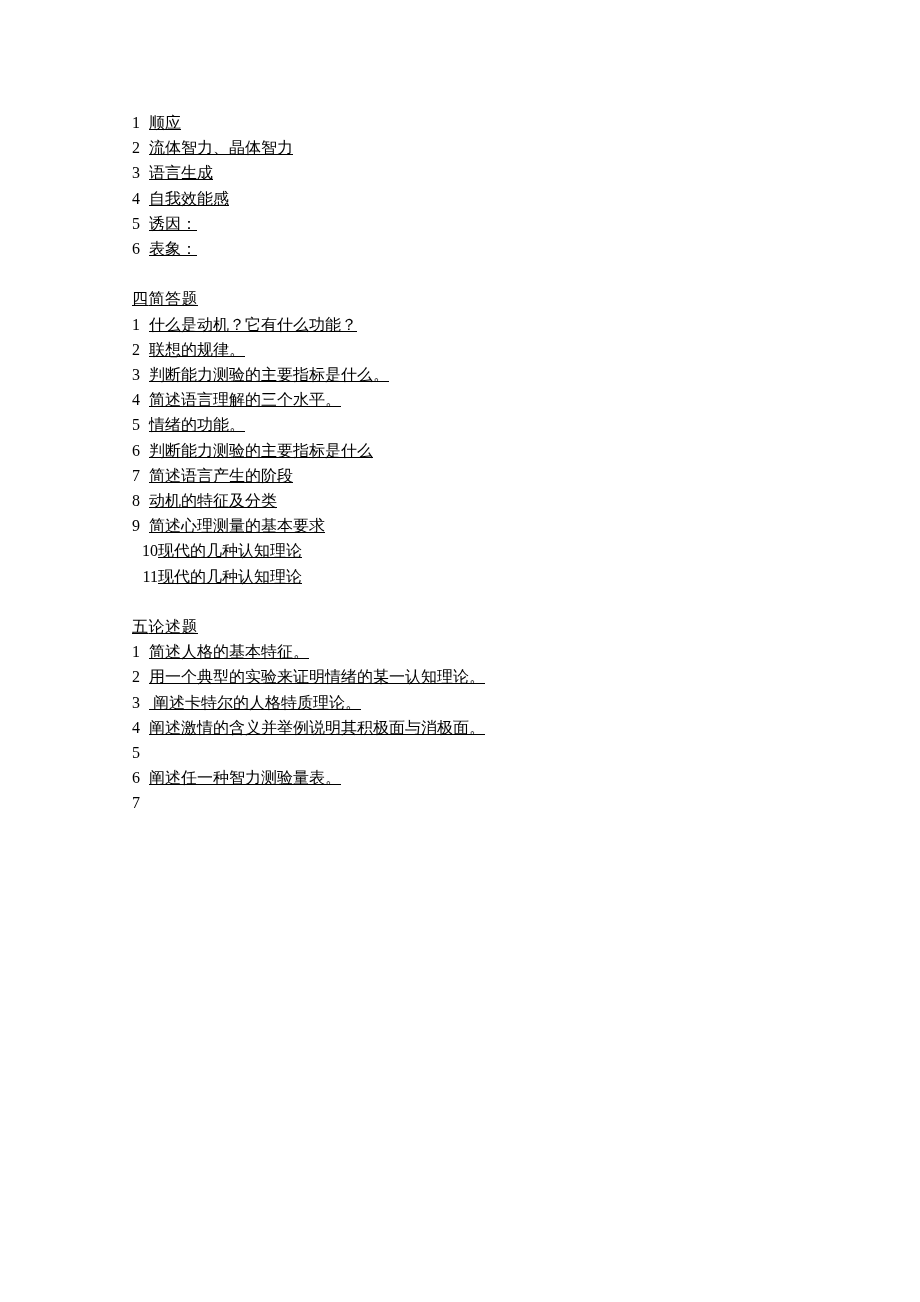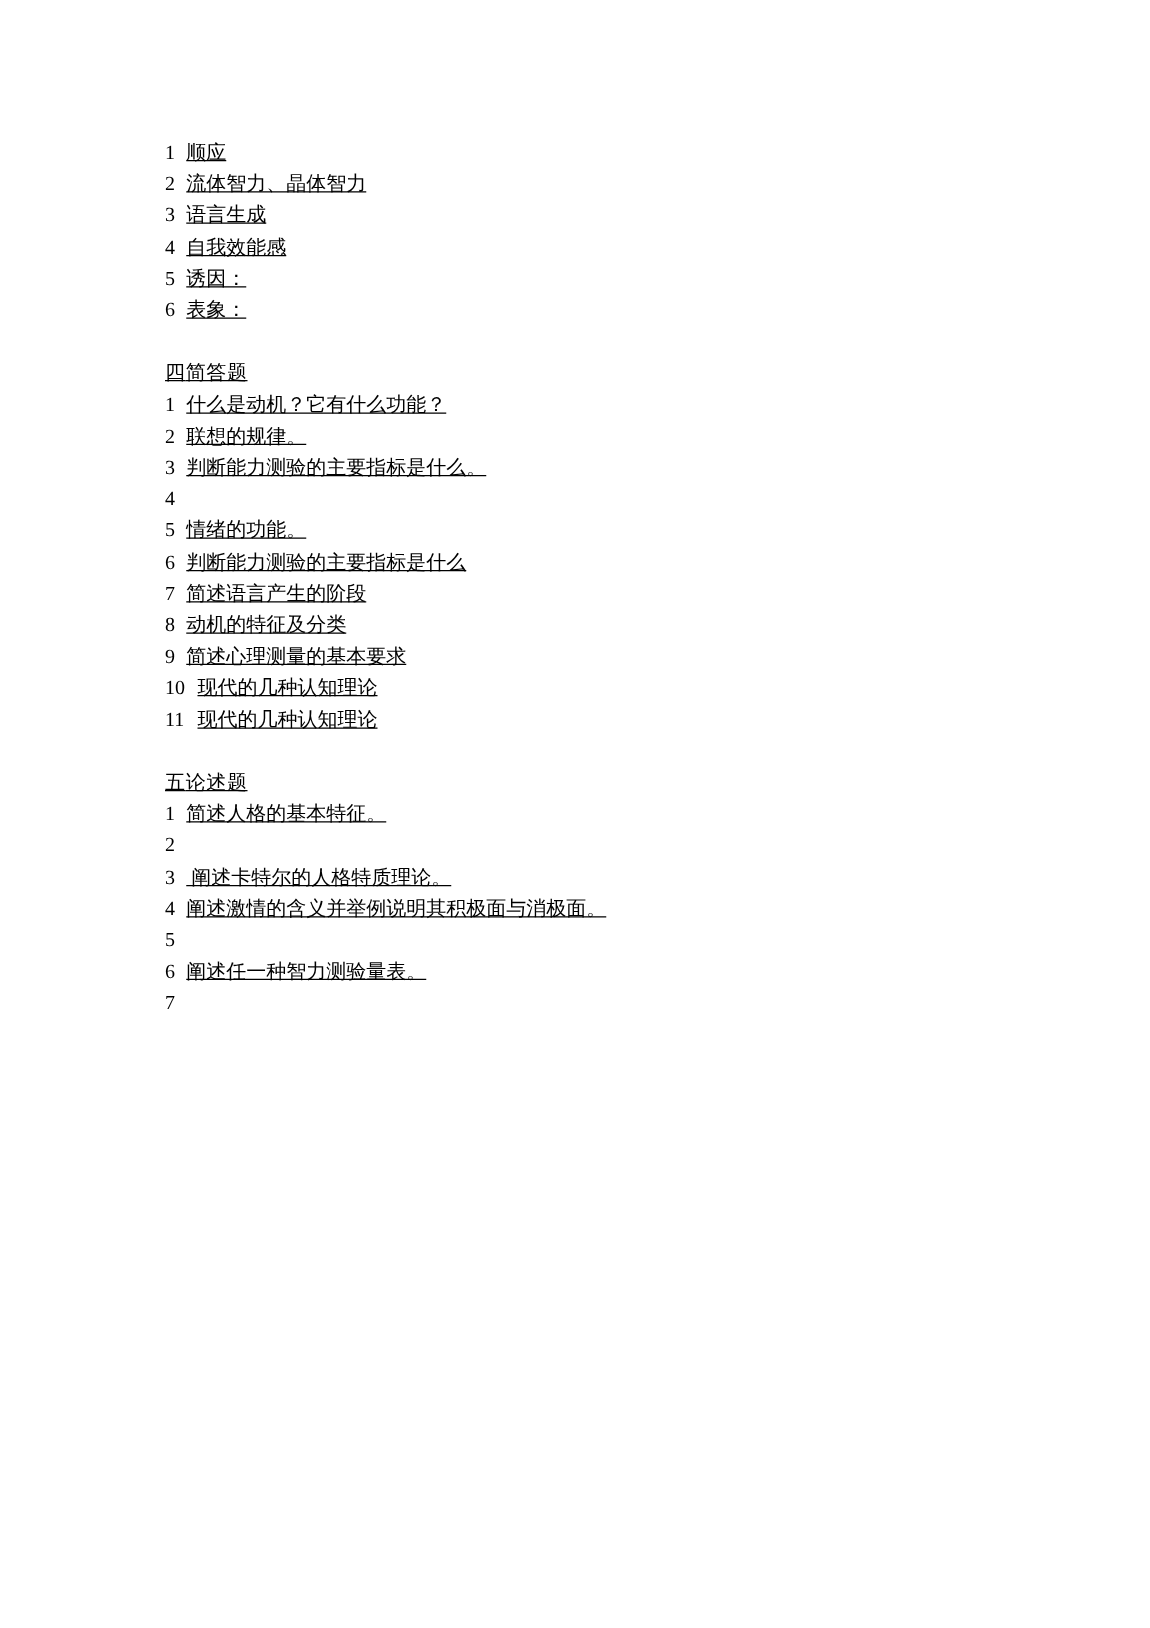--- a/index.html
+++ b/index.html
@@ -29,21 +29,21 @@
       text-decoration: underline;
     }
     .spacer {
       height: 25.2px;
     }
     .section-header .num,
     .section-header .txt {
       letter-spacing: 0.5px;
     }
     .w1 { min-width: 17px; text-align: left; }
-    .w2 { min-width: 26px; text-align: left; }
+    .w2 { min-width: 26px; text-align: right; }
   </style>
 </head>
 <body>
 
 <div class="page">
 
   <div>
     <div class="line"><span class="num w1">1</span> <span class="txt">顺应</span></div>
     <div class="line"><span class="num w1">2</span> <span class="txt">流体智力、晶体智力</span></div>
     <div class="line"><span class="num w1">3</span> <span class="txt">语言生成</span></div>
@@ -52,36 +52,36 @@
     <div class="line"><span class="num w1">6</span> <span class="txt">表象：</span></div>
   </div>
 
   <div class="spacer"></div>
 
   <div>
     <div class="line section-header"><span class="txt">四</span> <span class="txt">简答题</span></div>
     <div class="line"><span class="num w1">1</span> <span class="txt">什么是动机？它有什么功能？</span></div>
     <div class="line"><span class="num w1">2</span> <span class="txt">联想的规律。</span></div>
     <div class="line"><span class="num w1">3</span> <span class="txt">判断能力测验的主要指标是什么。</span></div>
-    <div class="line"><span class="num w1">4</span> </div>
+    <div class="line"><span class="num w1">4</span> <span class="txt">简述语言理解的三个水平。</span></div>
     <div class="line"><span class="num w1">5</span> <span class="txt">情绪的功能。</span></div>
     <div class="line"><span class="num w1">6</span> <span class="txt">判断能力测验的主要指标是什么</span></div>
     <div class="line"><span class="num w1">7</span> <span class="txt">简述语言产生的阶段</span></div>
     <div class="line"><span class="num w1">8</span> <span class="txt">动机的特征及分类</span></div>
     <div class="line"><span class="num w1">9</span> <span class="txt">简述心理测量的基本要求</span></div>
     <div class="line"><span class="num w2">10</span> <span class="txt">现代的几种认知理论</span></div>
     <div class="line"><span class="num w2">11</span> <span class="txt">现代的几种认知理论</span></div>
   </div>
 
   <div class="spacer"></div>
 
   <div>
     <div class="line section-header"><span class="txt">五</span>  <span class="txt">论述题</span></div>
     <div class="line"><span class="num w1">1</span>   <span class="txt">简述人格的基本特征。</span></div>
-    <div class="line"><span class="num w1">2</span>   </div>
+    <div class="line"><span class="num w1">2</span>   <span class="txt">用一个典型的实验来证明情绪的某一认知理论。</span></div>
     <div class="line"><span class="num w1">3</span>   <span class="txt"> 阐述卡特尔的人格特质理论。</span></div>
     <div class="line"><span class="num w1">4</span>   <span class="txt">阐述激情的含义并举例说明其积极面与消极面。</span></div>
     <div class="line"><span class="num w1">5</span>   </div>
     <div class="line"><span class="num w1">6</span>   <span class="txt">阐述任一种智力测验量表。</span></div>
     <div class="line"><span class="num w1">7</span>   </div>
   </div>
 
 </div>
 
 </body></html>

